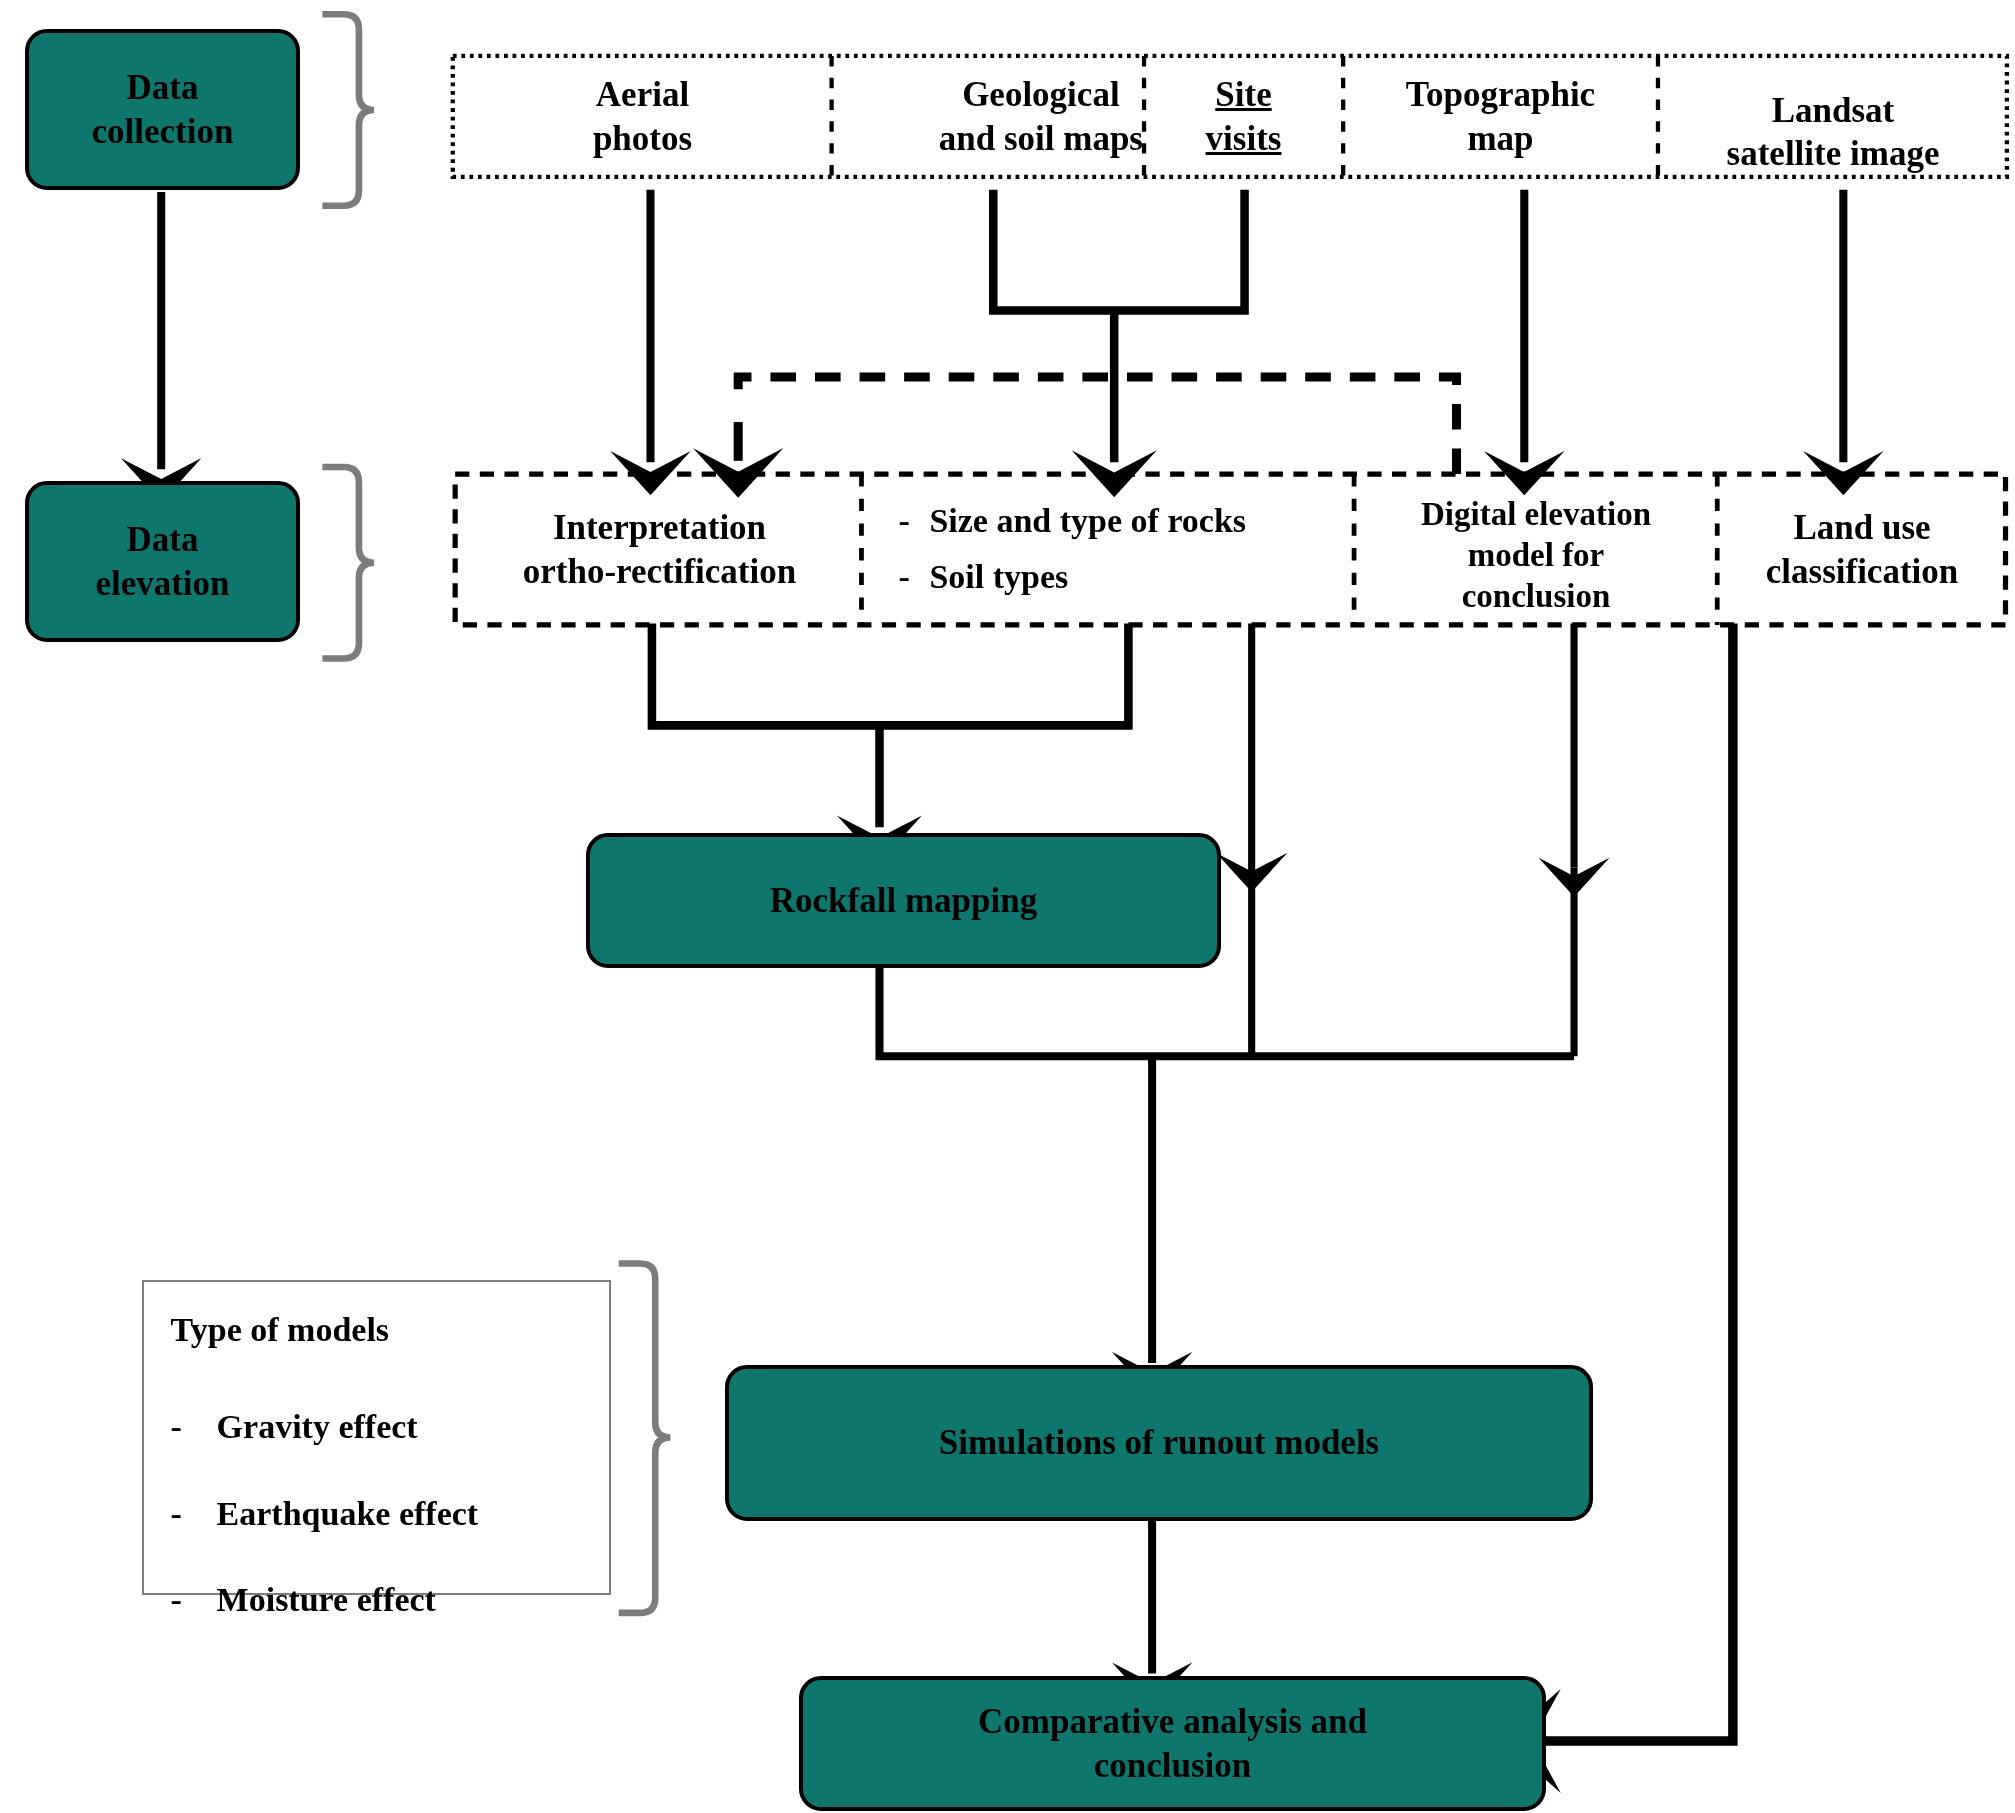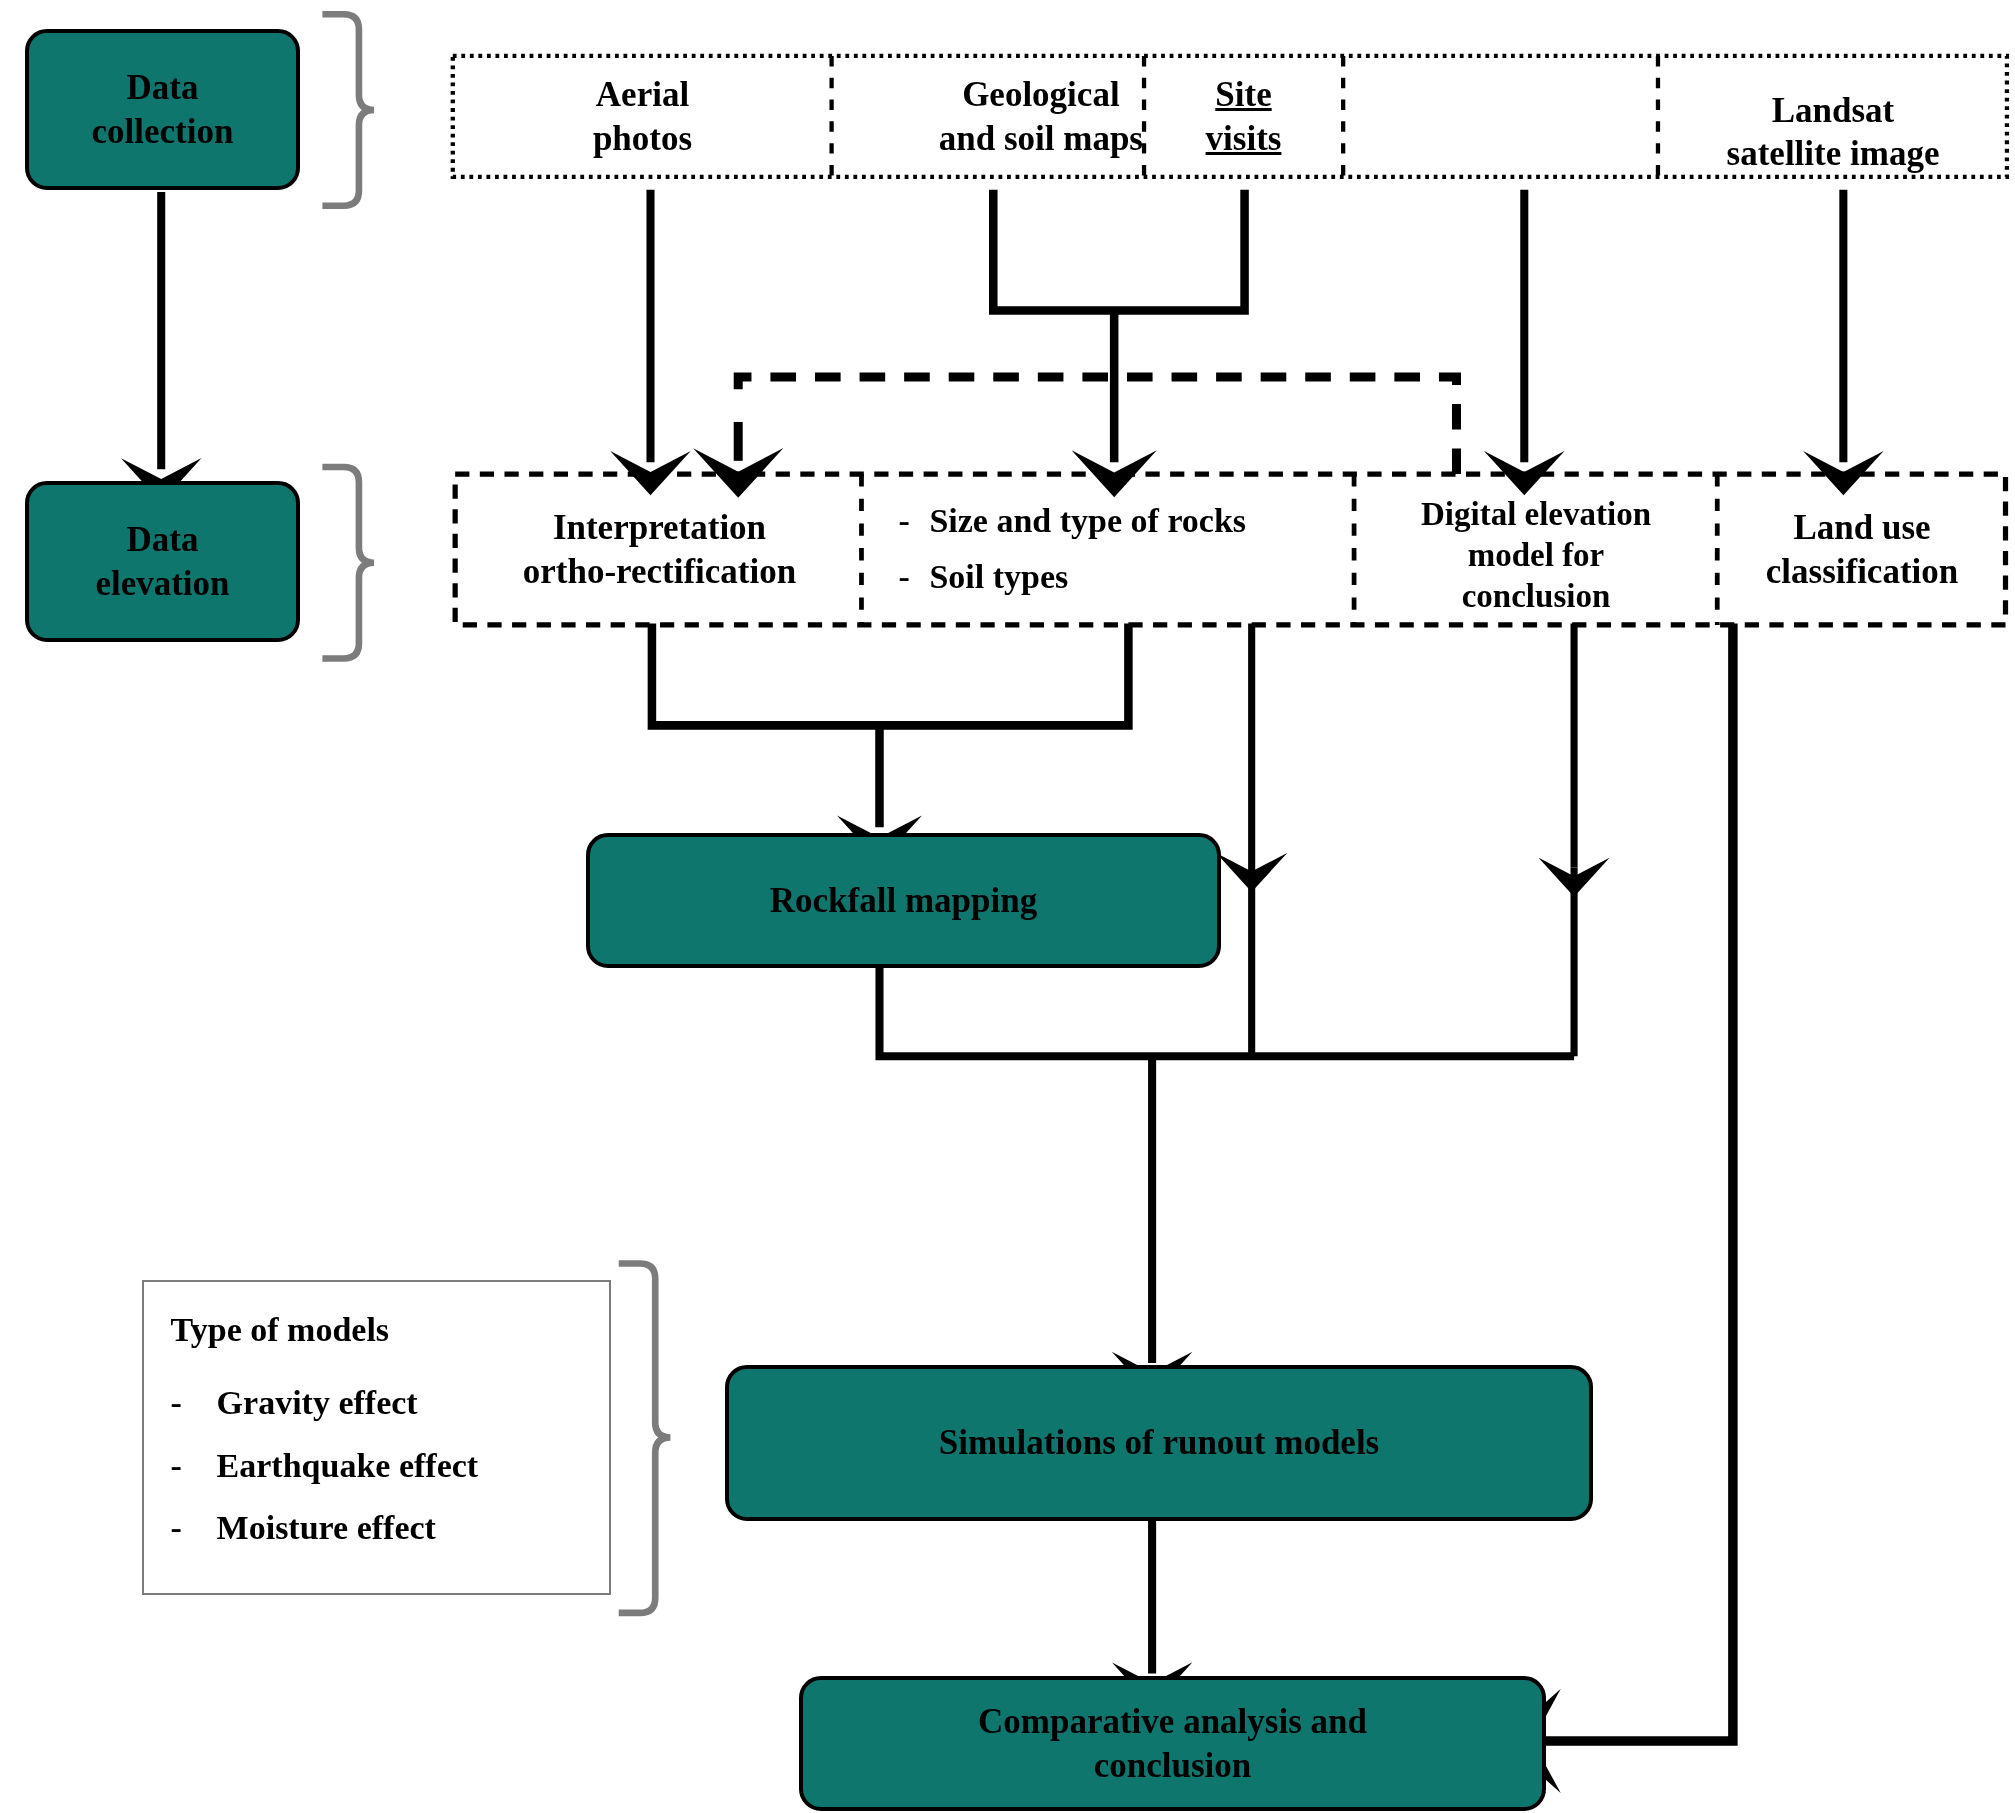--- a/index.html
+++ b/index.html
@@ -114,20 +114,26 @@
     </div>
   </div>
 
   <div class="node cell" style="left:1146px;top:57px;width:195px;height:119px;text-decoration:underline;">
     <div>
       <span class="lbl f74">Site</span>
       <span class="lbl f74">visits</span>
     </div>
   </div>
 
+  <div class="node cell" style="left:1345px;top:57px;width:311px;height:119px;">
+    <div>
+      <span class="lbl f74">Topographic</span>
+      <span class="lbl f74">map</span>
+    </div>
+  </div>
 
   <div class="node cell" style="left:1660px;top:57px;width:346px;height:119px;align-items:flex-end;">
     <div>
       <span class="lbl f74">Landsat</span>
       <span class="lbl f74">satellite image</span>
     </div>
   </div>
 
   <div class="node cell" style="left:458px;top:475px;width:403px;height:149px;">
     <div>
@@ -159,21 +165,21 @@
     <div>
       <span class="lbl f74">Land use</span>
       <span class="lbl f74">classification</span>
     </div>
   </div>
 
   <div class="node rounded" style="left:586px;top:833px;width:635px;height:135px;">
     <span class="f74">Rockfall mapping</span>
   </div>
 
-  <div class="node gray-box tm-body" style="left:142px;top:1280px;width:469px;height:315px;">
+  <div class="node gray-box tm-body" style="left:142px;top:1280px;width:469px;height:315px;gap:24px;">
     <div class="tm-title">Type of models</div>
     <div class="tm-item">
       <span class="tm-dash">-</span>
       <span>Gravity effect</span>
     </div>
     <div class="tm-item">
       <span class="tm-dash">-</span>
       <span>Earthquake effect</span>
     </div>
     <div class="tm-item">

